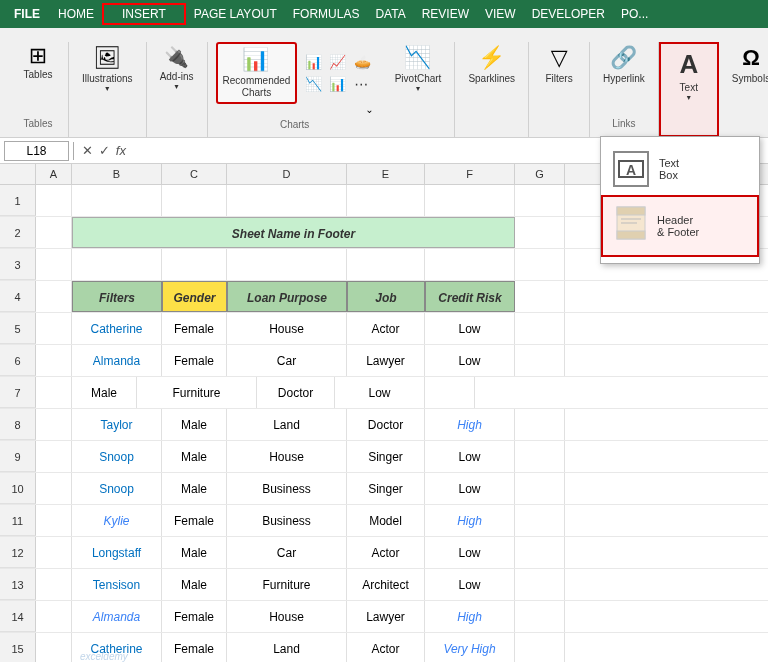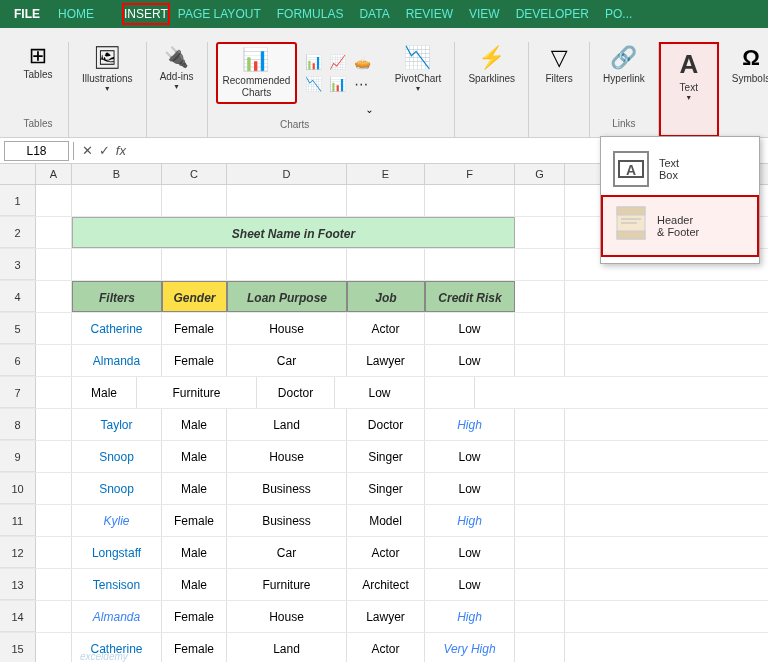--- a/index.html
+++ b/index.html
@@ -15,21 +15,21 @@
     }
     .menu-file {
       background: #217346;
       color: white;
       padding: 4px 10px;
       font-weight: bold;
       font-size: 12px;
       cursor: pointer;
     }
     .menu-item {
-      color: #5eead4;
+      color: #ffffff;
       padding: 4px 8px;
       font-size: 12px;
       cursor: pointer;
     }
     .menu-item.highlighted {
       border: 2px solid #ff0000;
       color: white;
       padding: 2px 6px;
     }
 
@@ -210,21 +210,21 @@
     .popup-label { font-size: 11px; color: #333; font-weight: normal; }
   </style>
 </head>
 <body>
 
 <div style="position:relative; width:768px; height:662px; overflow:hidden;">
 
   <div class="menu-bar">
     <div class="menu-file">FILE</div>
     <div class="menu-item">HOME</div>
-    <div class="menu-item highlighted" style="border:2px solid red; padding:2px 0;margin-left:20px;">INSERT</div>
+    <div class="menu-item highlighted" style="border:2px solid red; padding:2px 18px;">INSERT</div>
     <div class="menu-item">PAGE LAYOUT</div>
     <div class="menu-item">FORMULAS</div>
     <div class="menu-item">DATA</div>
     <div class="menu-item">REVIEW</div>
     <div class="menu-item">VIEW</div>
     <div class="menu-item">DEVELOPER</div>
     <div class="menu-item">PO...</div>
   </div>
 
   <div class="ribbon" style="position:relative;">

